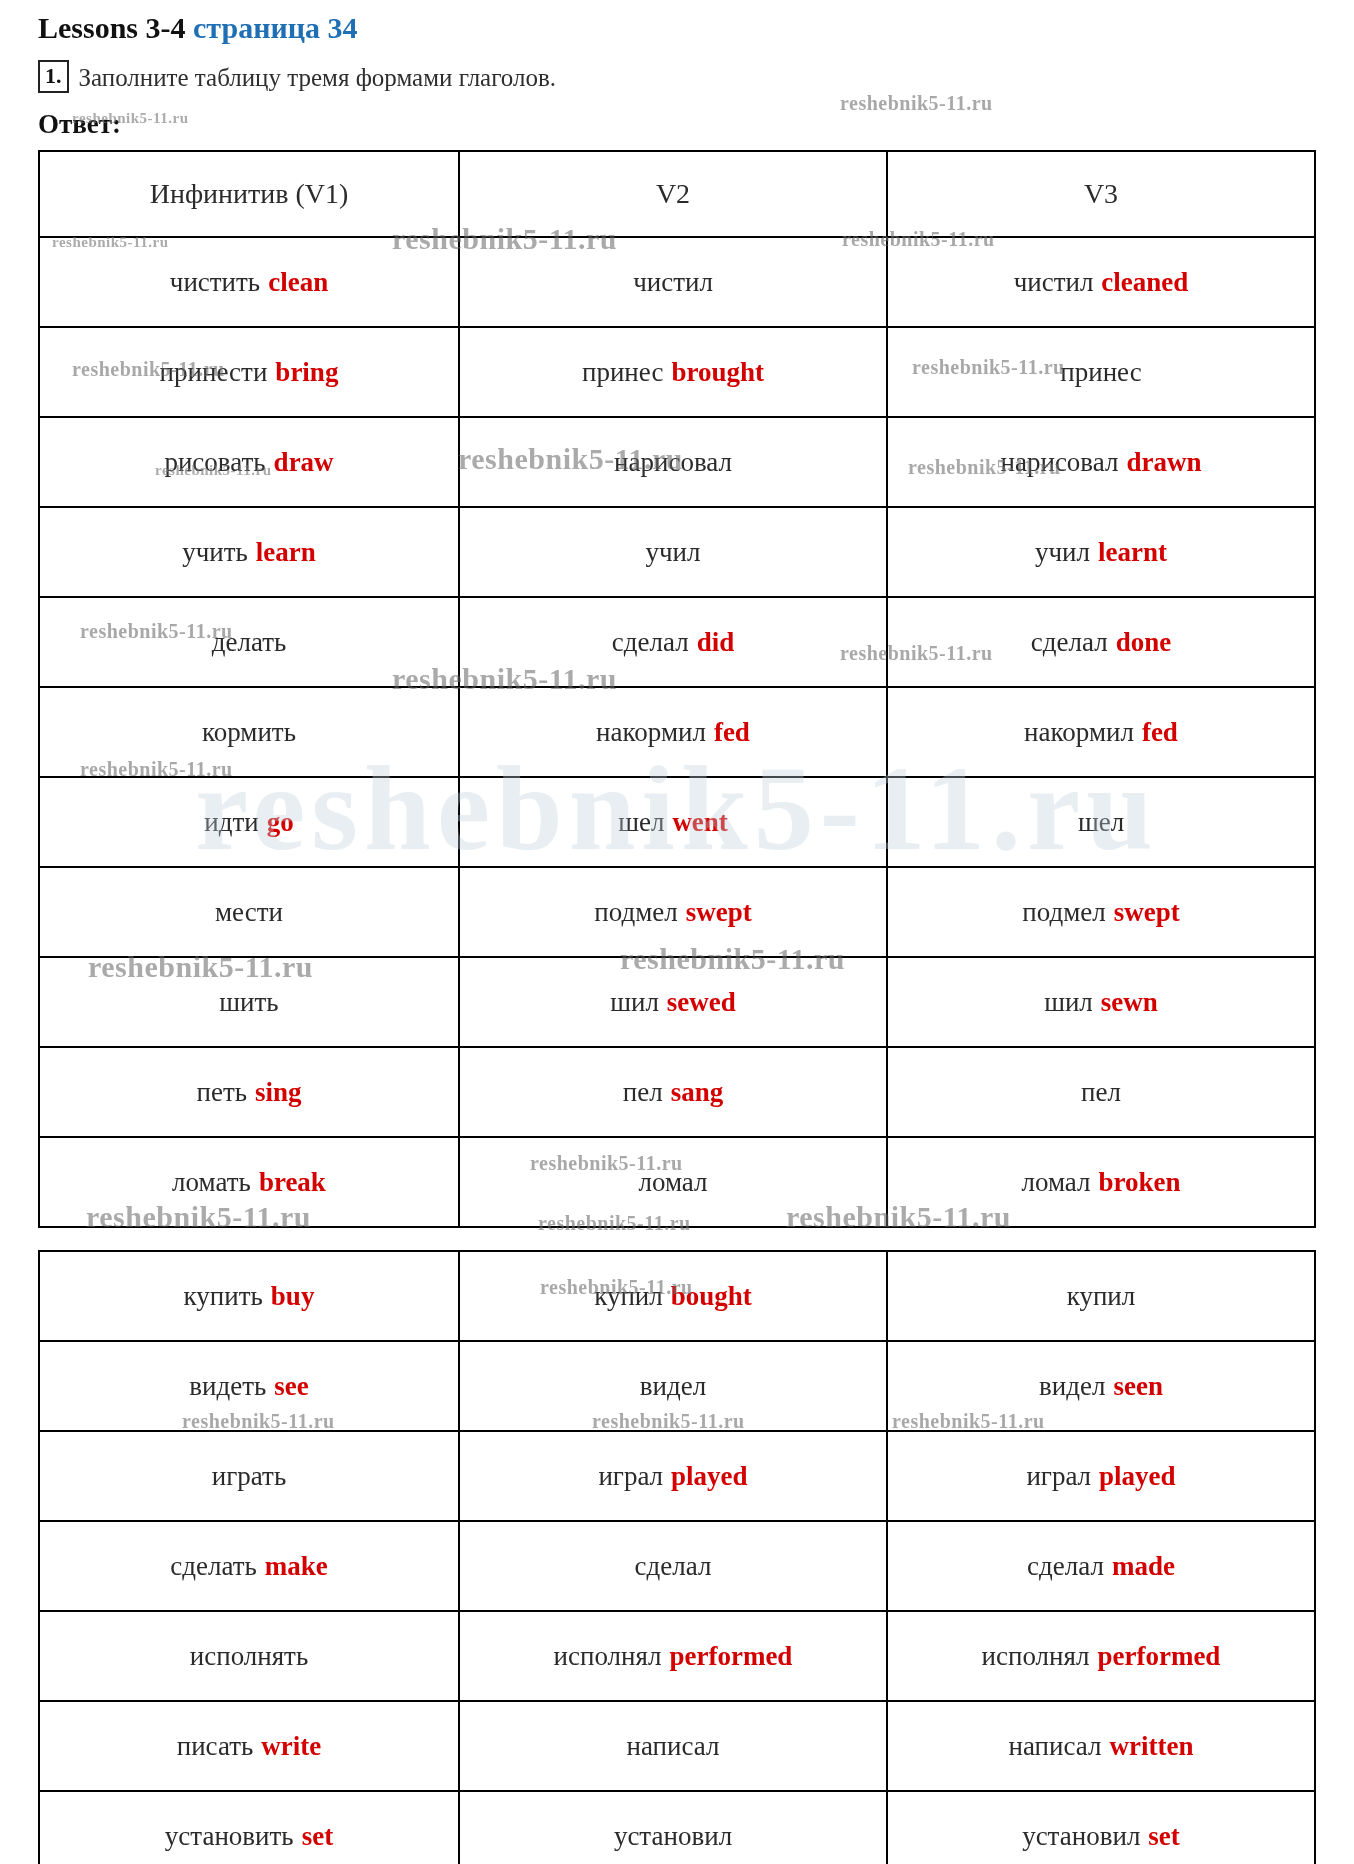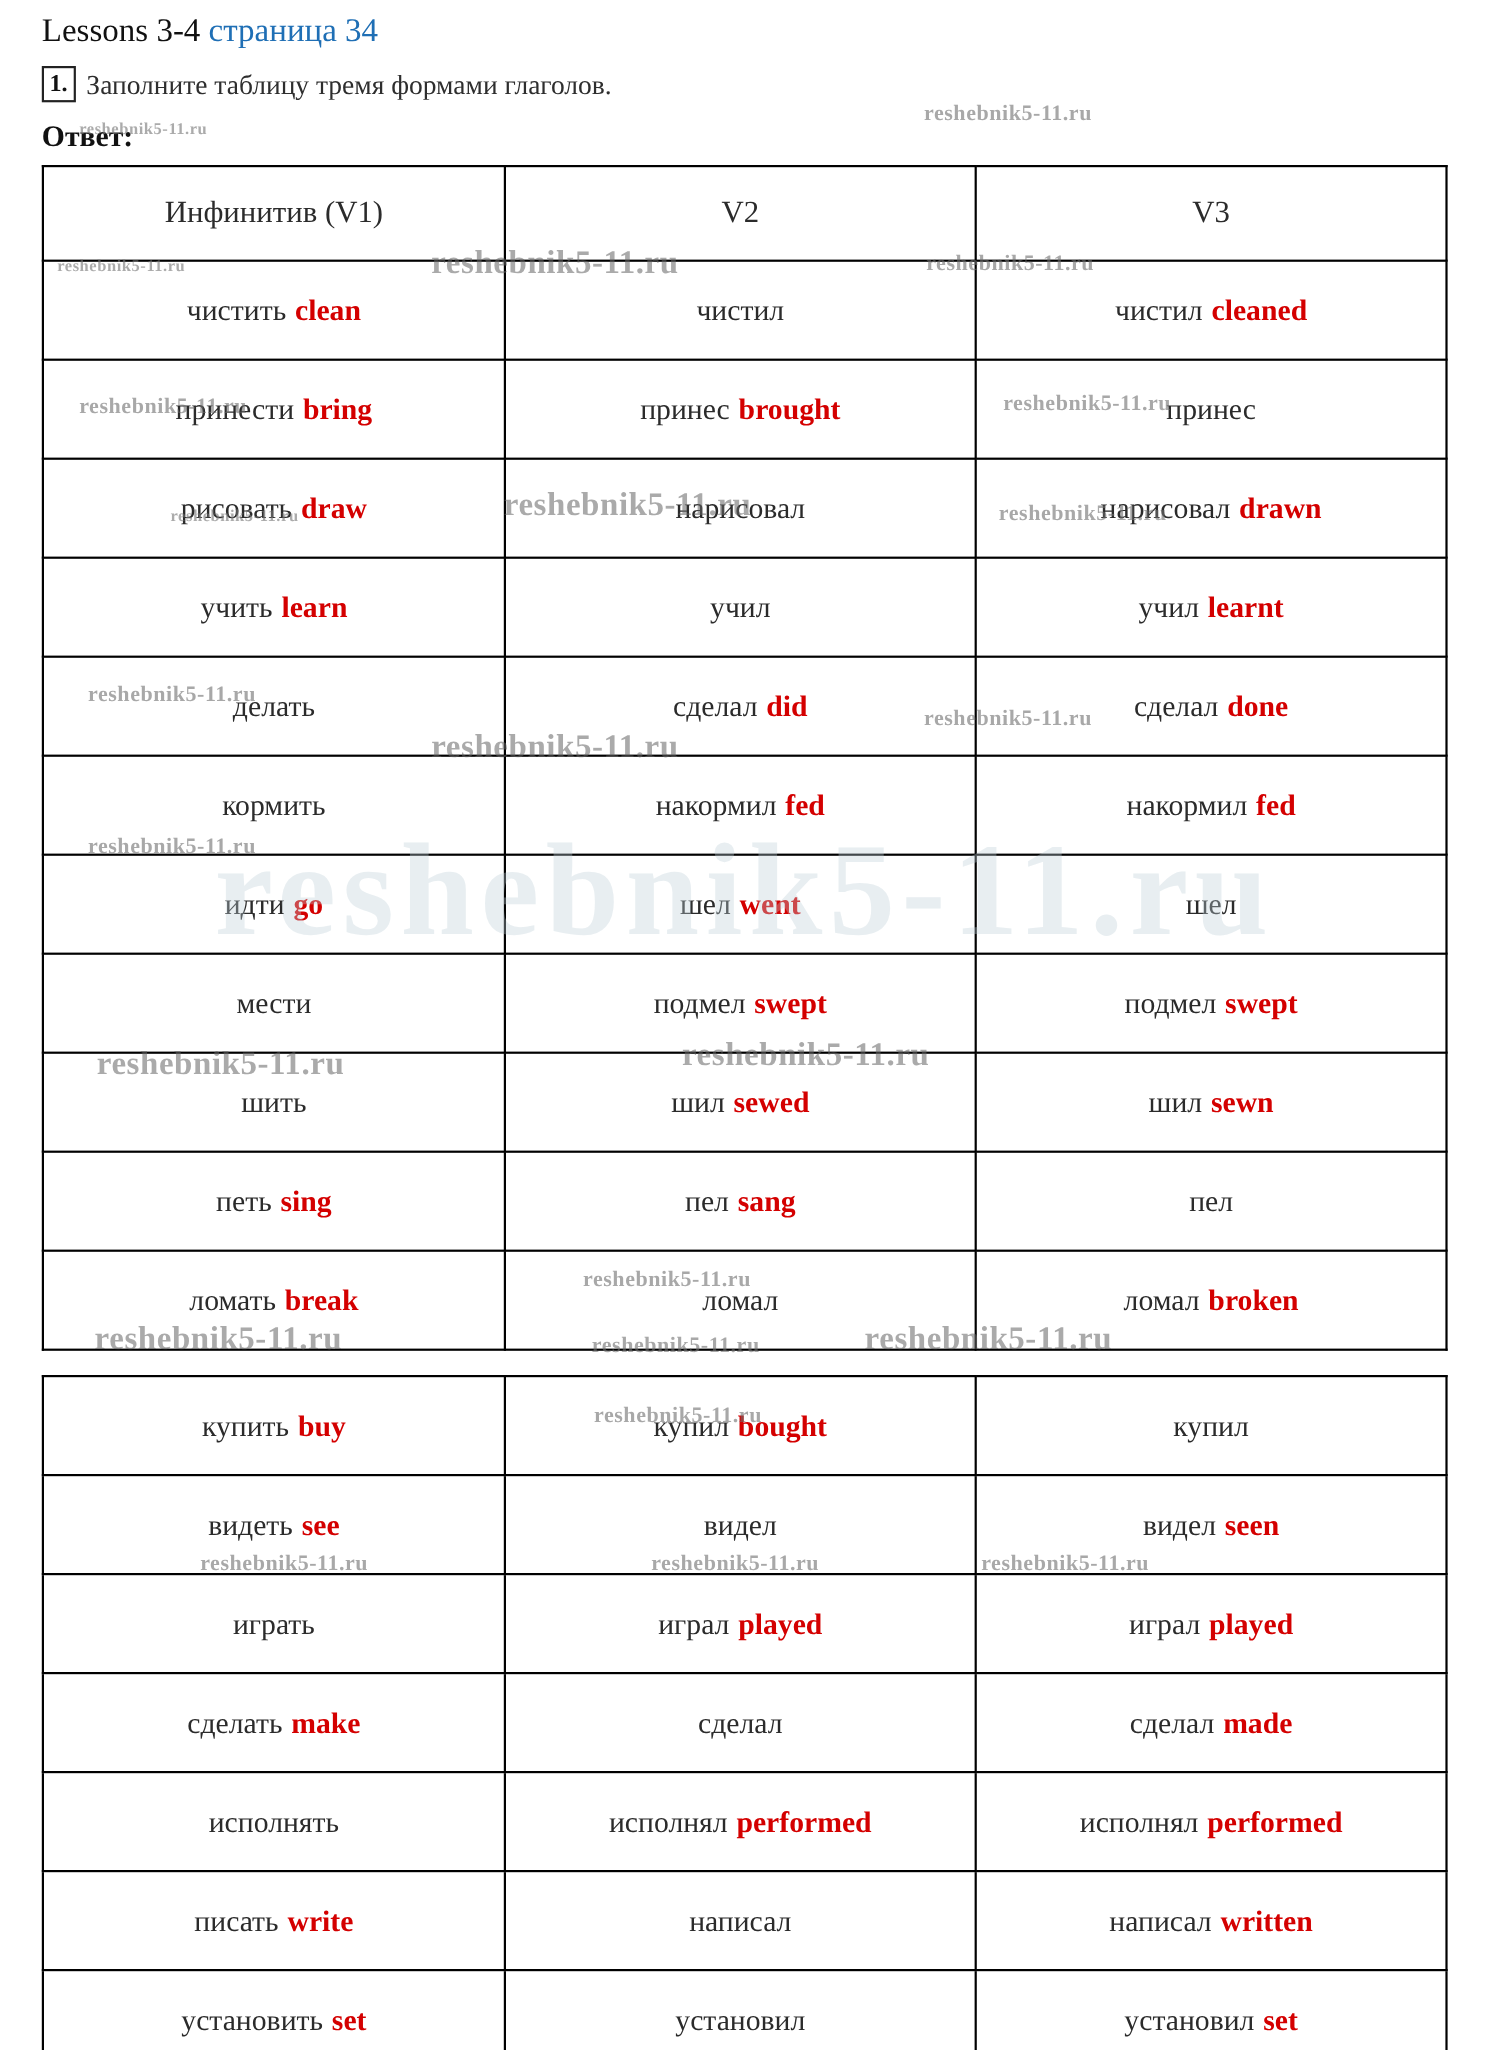--- a/index.html
+++ b/index.html
@@ -21,21 +21,21 @@
     min-height: 1864px;
     padding: 0;
     box-sizing: border-box;
   }
 
   
   .header {
     padding: 10px 0 0 38px;
     font-family: "Liberation Serif", serif;
     font-size: 30px;
-    font-weight: normal;
+    font-weight: bold;
     line-height: 1.2;
   }
   .header .lesson-label {
     color: #111111;
   }
   .header .page-label {
     color: #1f6fb5;
   }
 
   .task-line {

